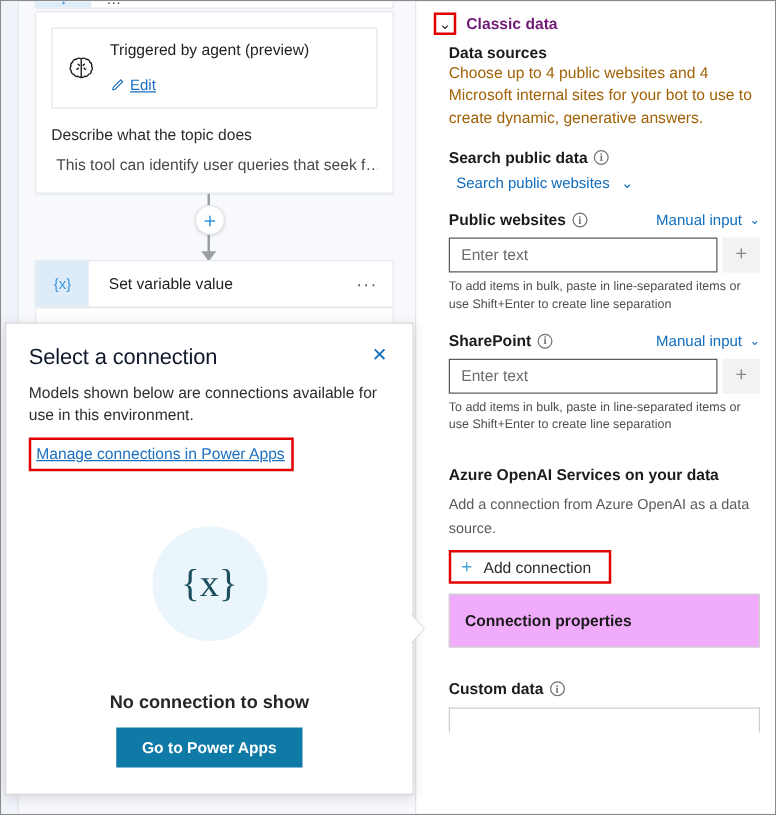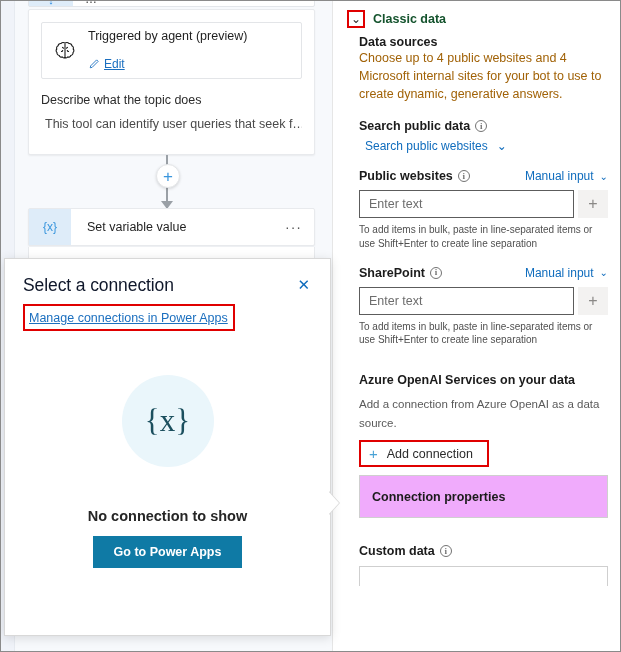--- a/index.html
+++ b/index.html
@@ -61,21 +61,21 @@
     width: 287px; height: 146px;
     background: #ffffff;
     border: 1px solid #e8eaed;
     border-radius: 2px;
     box-shadow: 0 1px 2px rgba(0,0,0,0.06);
     padding: 12px 12px 0 12px;
   }
   .trigger-box {
     border: 1px solid #e3e5e8;
     border-radius: 2px;
-    height: 57px;
+    height: 65px;
     display: flex; align-items: center;
     padding: 0 10px;
     background: #fff;
   }
   .brain-icon {
     width: 26px; height: 26px;
     margin-right: 10px;
     flex: 0 0 26px;
     display: flex; align-items: center; justify-content: center;
   }
@@ -253,21 +253,21 @@
     gap: 8px;
   }
   .chev-box {
     border: 2px solid #e00000;
     padding: 1px 2px;
     display: flex; align-items: center; justify-content: center;
     cursor: pointer;
   }
   .chev { color: #2b2b2b; font-size: 12px; line-height: 1; }
   .section-head .title {
-    font-size: 12.5px; font-weight: bold; color: #14532d;
+    font-size: 12.5px; font-weight: bold; color: #701a75;
   }
   .rp-body { padding-left: 12px; }
   .h-strong {
     font-size: 12.5px; font-weight: bold; color: #1b1b1b;
   }
   .p-desc {
     font-size: 12.5px; color: #a16207; line-height: 1.42;
     margin-top: 1px;
   }
   .field-label-row {
@@ -407,20 +407,21 @@
       <div class="ellipsis">···</div>
     </div>
     <div class="node-stub"></div>
   </div>
 
   <div class="dialog">
     <div class="dialog-title-row">
       <div class="dialog-title">Select a connection</div>
       <div class="dialog-close">✕</div>
     </div>
+    <div class="dialog-sub">Models shown below are connections available for use in this environment.</div>
     <div class="manage-link-wrap">
       <span class="manage-link">Manage connections in Power Apps</span>
     </div>
     <div class="empty-state">
       <div class="empty-circle">{x}</div>
       <div class="empty-text">No connection to show</div>
       <button class="pa-button">Go to Power Apps</button>
     </div>
   </div>
   <div class="dialog-beak"></div>

